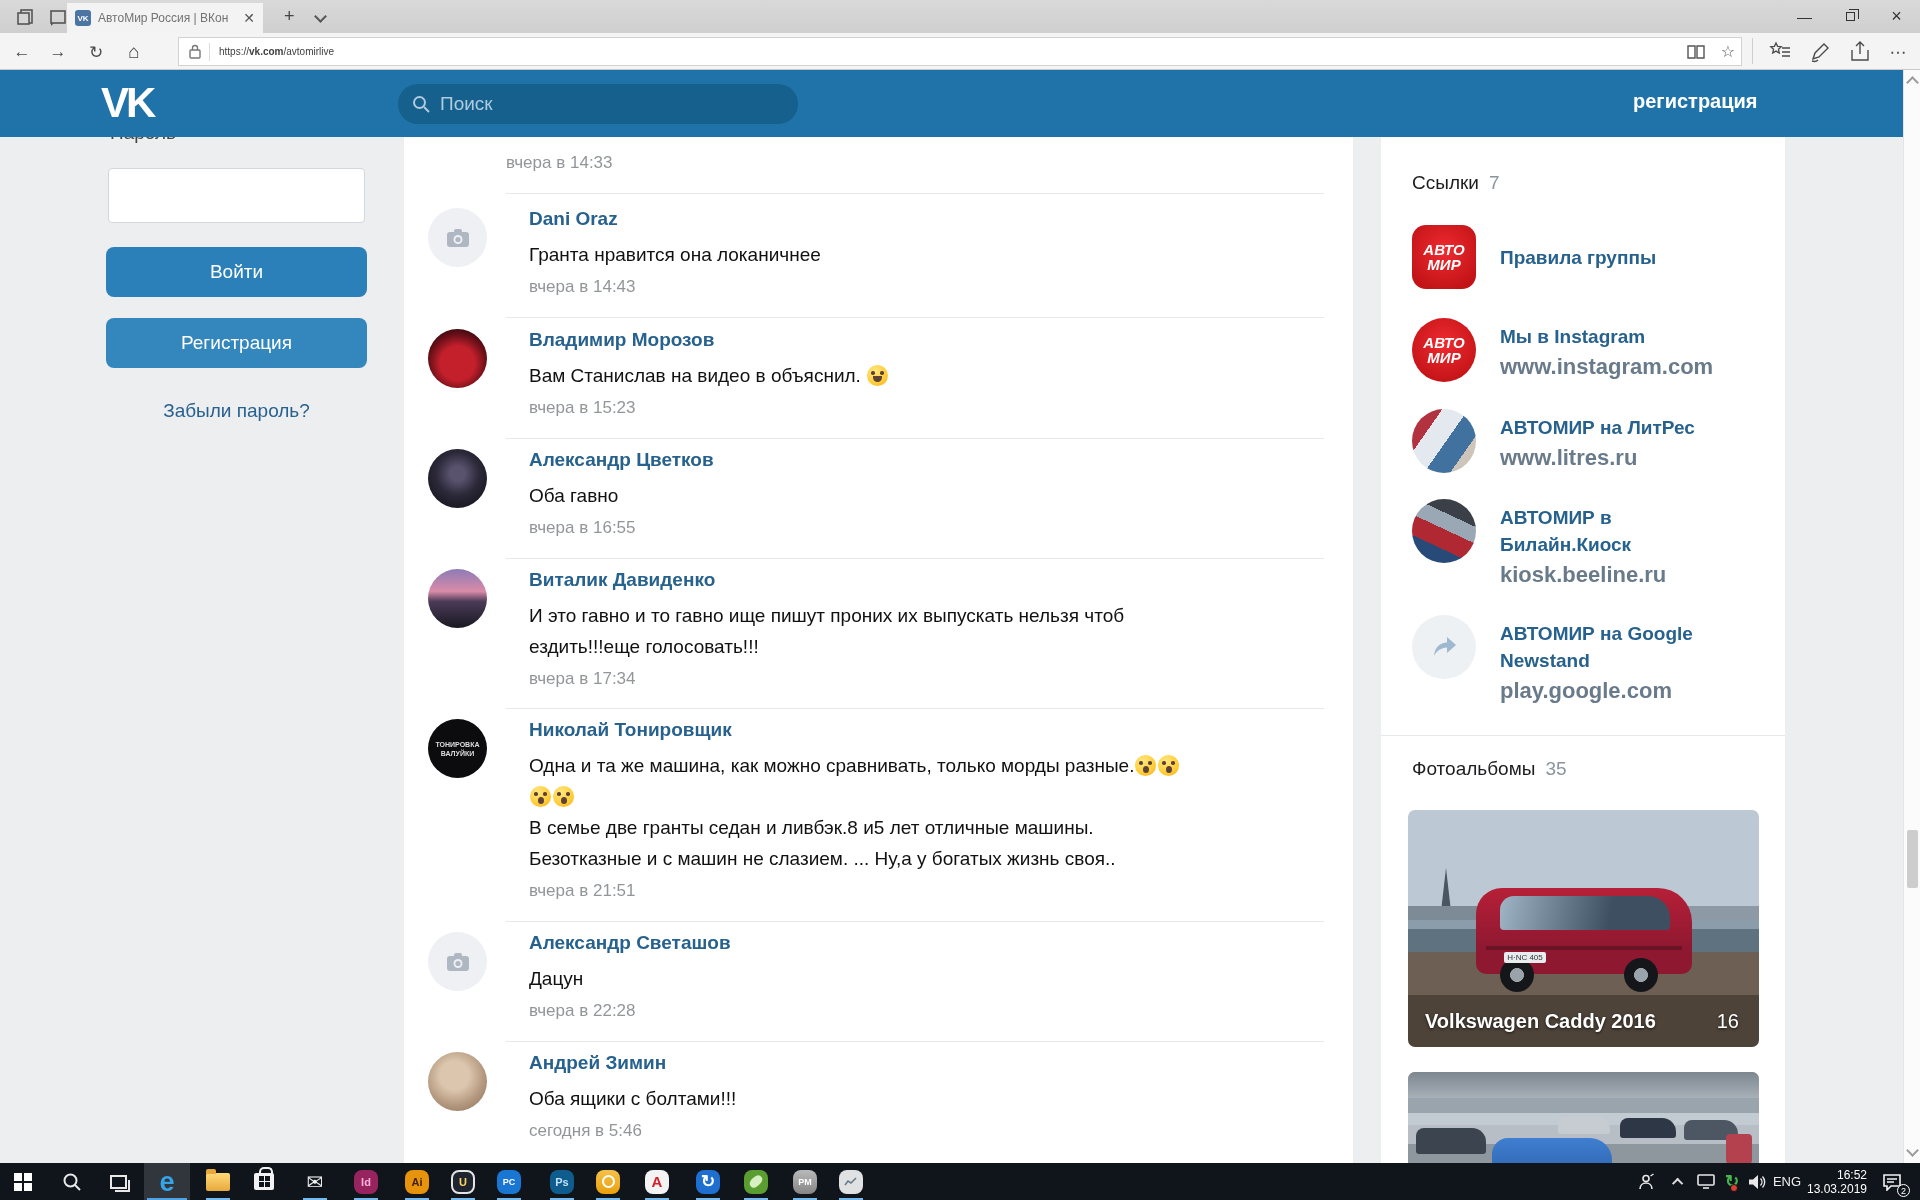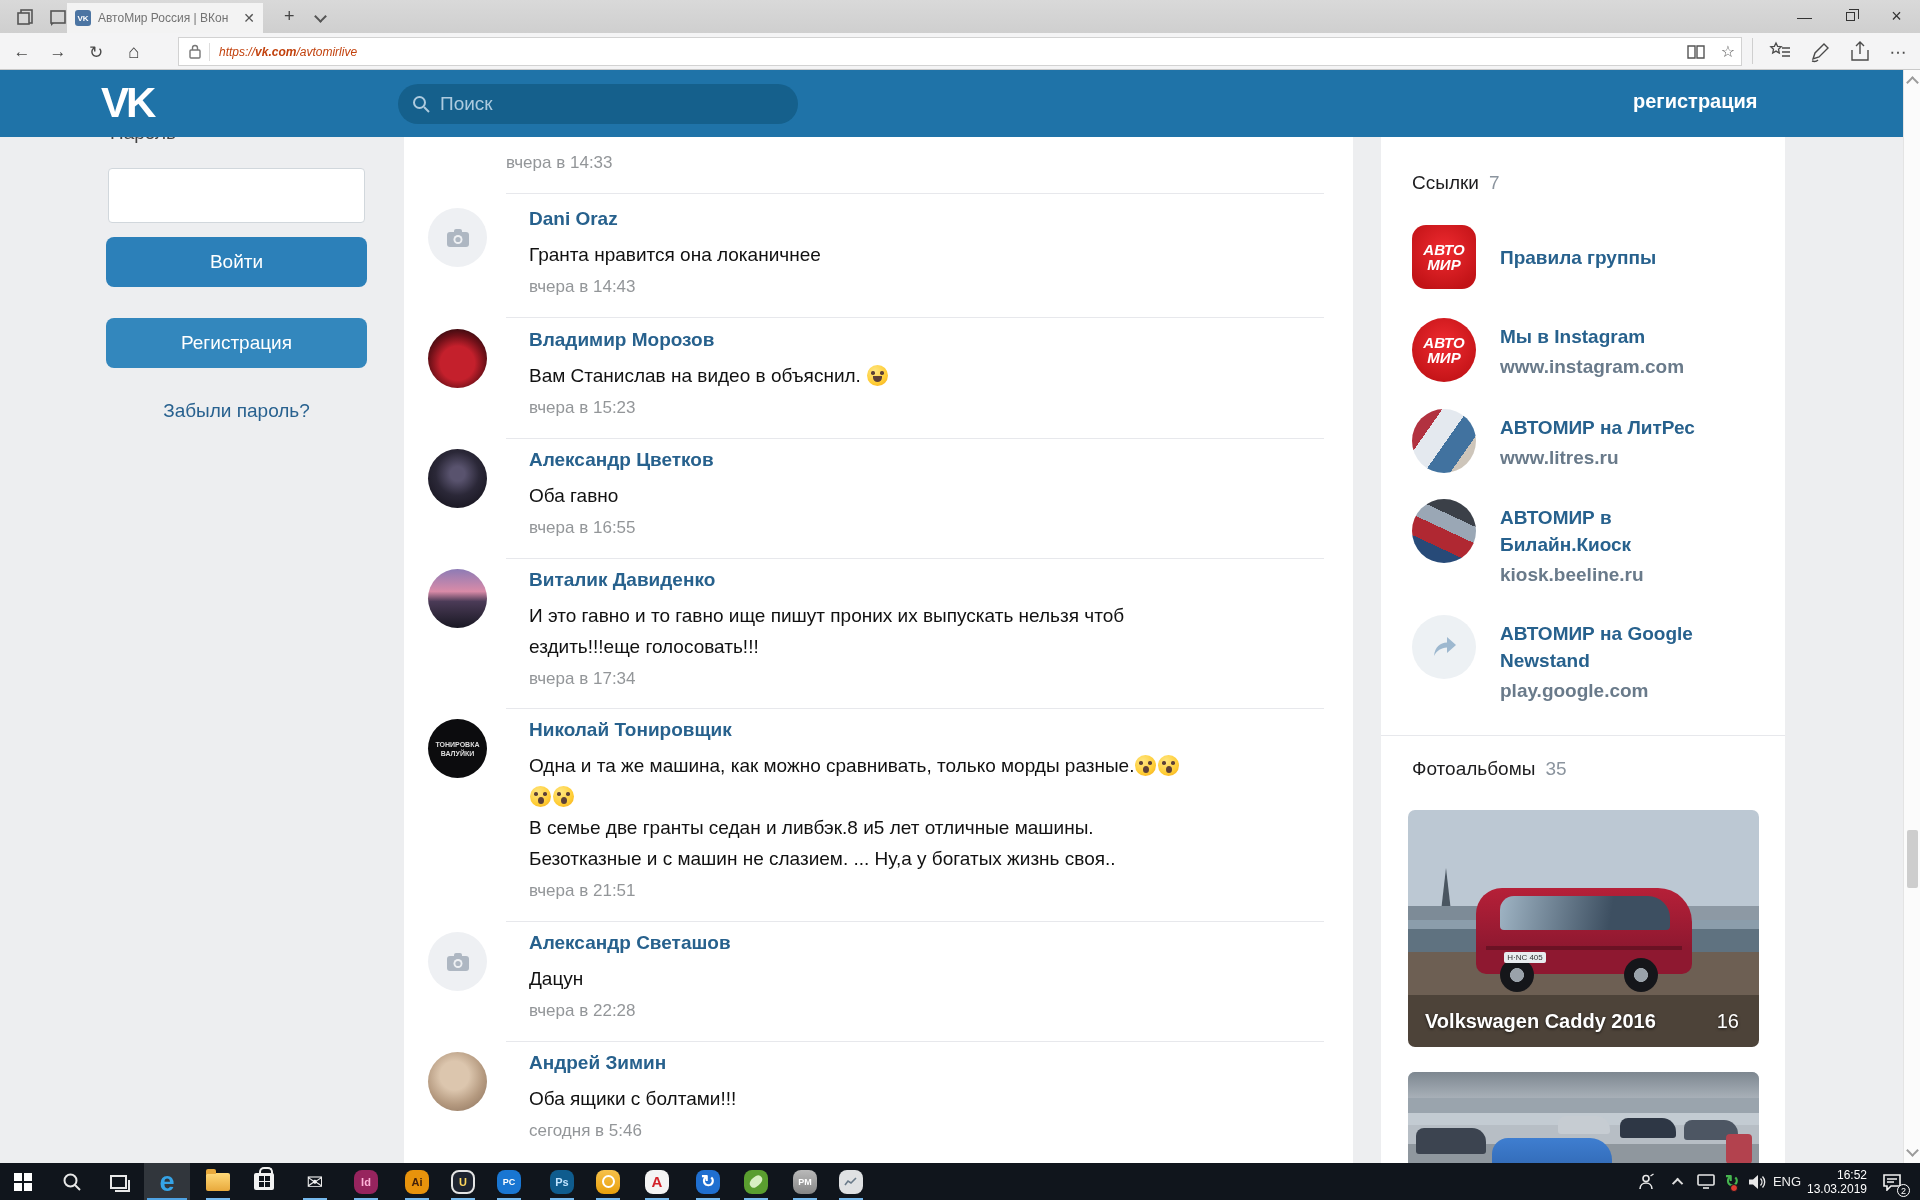--- a/index.html
+++ b/index.html
@@ -16,41 +16,41 @@
   .tabchev{position:absolute;left:316px;top:12px;width:9px;height:9px;border-right:2px solid #555;border-bottom:2px solid #555;transform:rotate(45deg);}
   .winbtn{position:absolute;top:0;width:45px;height:32px;display:flex;align-items:center;justify-content:center;color:#333;font-size:15px;}
   .win-restore-glyph{width:9px;height:9px;border:1px solid #333;position:relative;background:#d5d5d5;}
   .win-restore-glyph::before{content:"";position:absolute;left:2px;top:-4px;width:9px;height:9px;border:1px solid #333;border-left:none;border-bottom:none;}
 
   #navbar{position:absolute;top:33px;left:0;width:1920px;height:37px;background:#f4f4f5;border-bottom:1px solid #c9c9c9;}
   .nav-ic{position:absolute;top:7px;width:24px;height:24px;font-size:17px;color:#4a4a4a;display:flex;align-items:center;justify-content:center;}
   #addressbar{position:absolute;left:178px;top:4px;width:1564px;height:29px;background:#fff;border:1px solid #d2d2d2;display:flex;align-items:center;}
   #addr-lock{margin:0 8px 0 10px;}
   #addr-sep{width:1px;height:18px;background:#ddd;margin-right:9px;}
-  .url{font-size:12px;color:#c2410c;font-style:italic;}
+  .url{font-size:10px;color:#404040;}
   .url b{font-weight:600;}
   #addr-right{position:absolute;right:6px;top:0;height:27px;display:flex;align-items:center;gap:16px;}
   .chrome-right-sep{position:absolute;left:1752px;top:5px;width:1px;height:26px;background:#cfcfcf;}
 
   
   #vkheader{position:absolute;top:70px;left:0;width:1903px;height:67px;background:#1f73a8;z-index:30;}
   #vklogo{position:absolute;left:101px;top:9px;color:#fff;font-size:42px;font-weight:800;letter-spacing:-3px;}
   #vksearch{position:absolute;left:398px;top:14px;width:400px;height:40px;background:#15608c;border-radius:20px;display:flex;align-items:center;padding:0 14px;gap:10px;}
   #vksearch input{background:transparent;border:none;outline:none;color:#e7f2fa;font-size:19px;width:320px;}
   #vksearch input::placeholder{color:#aecbdf;}
   #vkreg{position:absolute;left:1633px;top:20px;color:#fff;font-size:20px;font-weight:700;}
 
   
   #page{position:absolute;top:137px;left:0;width:1903px;height:1026px;background:#edeef0;overflow:hidden;}
 
   
   #login-label{position:absolute;left:110px;top:-15px;font-size:19px;color:#444;}
   #pass-input{position:absolute;left:108px;top:31px;width:257px;height:55px;background:#fff;border:1px solid #d1d7dc;border-radius:4px;padding:0 12px;font-size:19px;}
   .vkbtn{position:absolute;left:106px;width:261px;height:50px;border:none;border-radius:8px;background:#2c80b9;color:#fff;font-size:19px;display:flex;align-items:center;justify-content:center;}
-  #btn-login{top:100px;text-align:right;}
+  #btn-login{top:110px;text-align:right;}
   #btn-reg{top:181px;background:#3387bd;}
   #forgot{position:absolute;left:106px;top:263px;width:261px;text-align:center;color:#28618f;font-size:19px;}
 
   
   #comments{position:absolute;left:404px;top:0;width:949px;height:1026px;background:#fff;}
   .crow{position:absolute;left:0;width:949px;}
   .avatar{position:absolute;left:24px;top:0;width:59px;height:59px;border-radius:50%;overflow:hidden;display:flex;align-items:center;justify-content:center;}
   .ccol{position:absolute;left:102px;top:0;width:830px;margin-left:23px;}
   .cname{display:block;font-size:19px;font-weight:700;color:#27618d;text-decoration:none;margin-bottom:9px;}
   .ctext{font-size:19px;color:#111;line-height:31px;white-space:pre-line;}
@@ -76,21 +76,21 @@
   .sb-head{position:absolute;left:31px;font-size:19px;color:#1d1d1f;}
   .sb-count{color:#8b949e;margin-left:10px;font-weight:400;}
   .linkrow{position:absolute;left:31px;width:350px;}
   .linkicon{position:absolute;left:0;top:0;width:64px;height:64px;border-radius:50%;overflow:hidden;display:flex;align-items:center;justify-content:center;}
   .linkicon.sq{border-radius:14px;}
   .avtomir{background:radial-gradient(circle at 50% 40%,#ef2b30,#c21317 80%);color:#fff;font-style:italic;font-weight:800;font-size:15px;line-height:15px;text-align:center;white-space:pre-line;}
   .collage1{background:linear-gradient(125deg,#b23240 0 28%,#e4e9ef 28% 52%,#41729f 52% 76%,#cdc5ba 76%);}
   .collage2{background:linear-gradient(205deg,#3b4048 0 30%,#9aa7b5 30% 48%,#b02832 48% 70%,#274a78 70%);}
   .gnews{background:#edf1f4;}
   .linklabel{position:absolute;left:88px;font-size:19px;color:#27618d;line-height:27px;font-weight:bold;}
-  .linksub{font-size:19px;color:#697a8a;margin-top:4px;line-height:25px;}
+  .linksub{font-size:22px;color:#697a8a;margin-top:4px;line-height:25px;}
   .sb-sep{position:absolute;left:0;top:598px;width:404px;height:1px;background:#e7e8ec;}
   .album{position:absolute;left:27px;width:351px;border-radius:7px;overflow:hidden;}
   .album-caption{position:absolute;left:17px;bottom:14px;color:#fff;font-size:20px;font-weight:700;text-shadow:0 1px 3px rgba(0,0,0,.7);}
   .album-count{position:absolute;right:20px;bottom:14px;color:#fff;font-size:20px;text-shadow:0 1px 3px rgba(0,0,0,.7);}
 
   
   #scene1{position:relative;width:351px;height:237px;background:linear-gradient(#bcc8d3 0 46%,#8b9dab 46% 50%,#5f7280 50% 60%,#6d5f53 60% 78%,#4d4339 78%);}
   .spire{position:absolute;left:32px;top:58px;width:0;height:0;border-left:6px solid transparent;border-right:6px solid transparent;border-bottom:52px solid #4a5661;}
   .skyline{position:absolute;left:0;top:96px;width:351px;height:14px;background:linear-gradient(90deg,#7d8b97 0 30%,#93a1ac 30% 55%,#7d8b97 55% 80%,#8d99a4 80%);}
   .van{position:absolute;left:68px;top:78px;width:216px;height:86px;background:linear-gradient(#b62038,#8e1830 70%);border-radius:26px 34px 10px 10px;}

